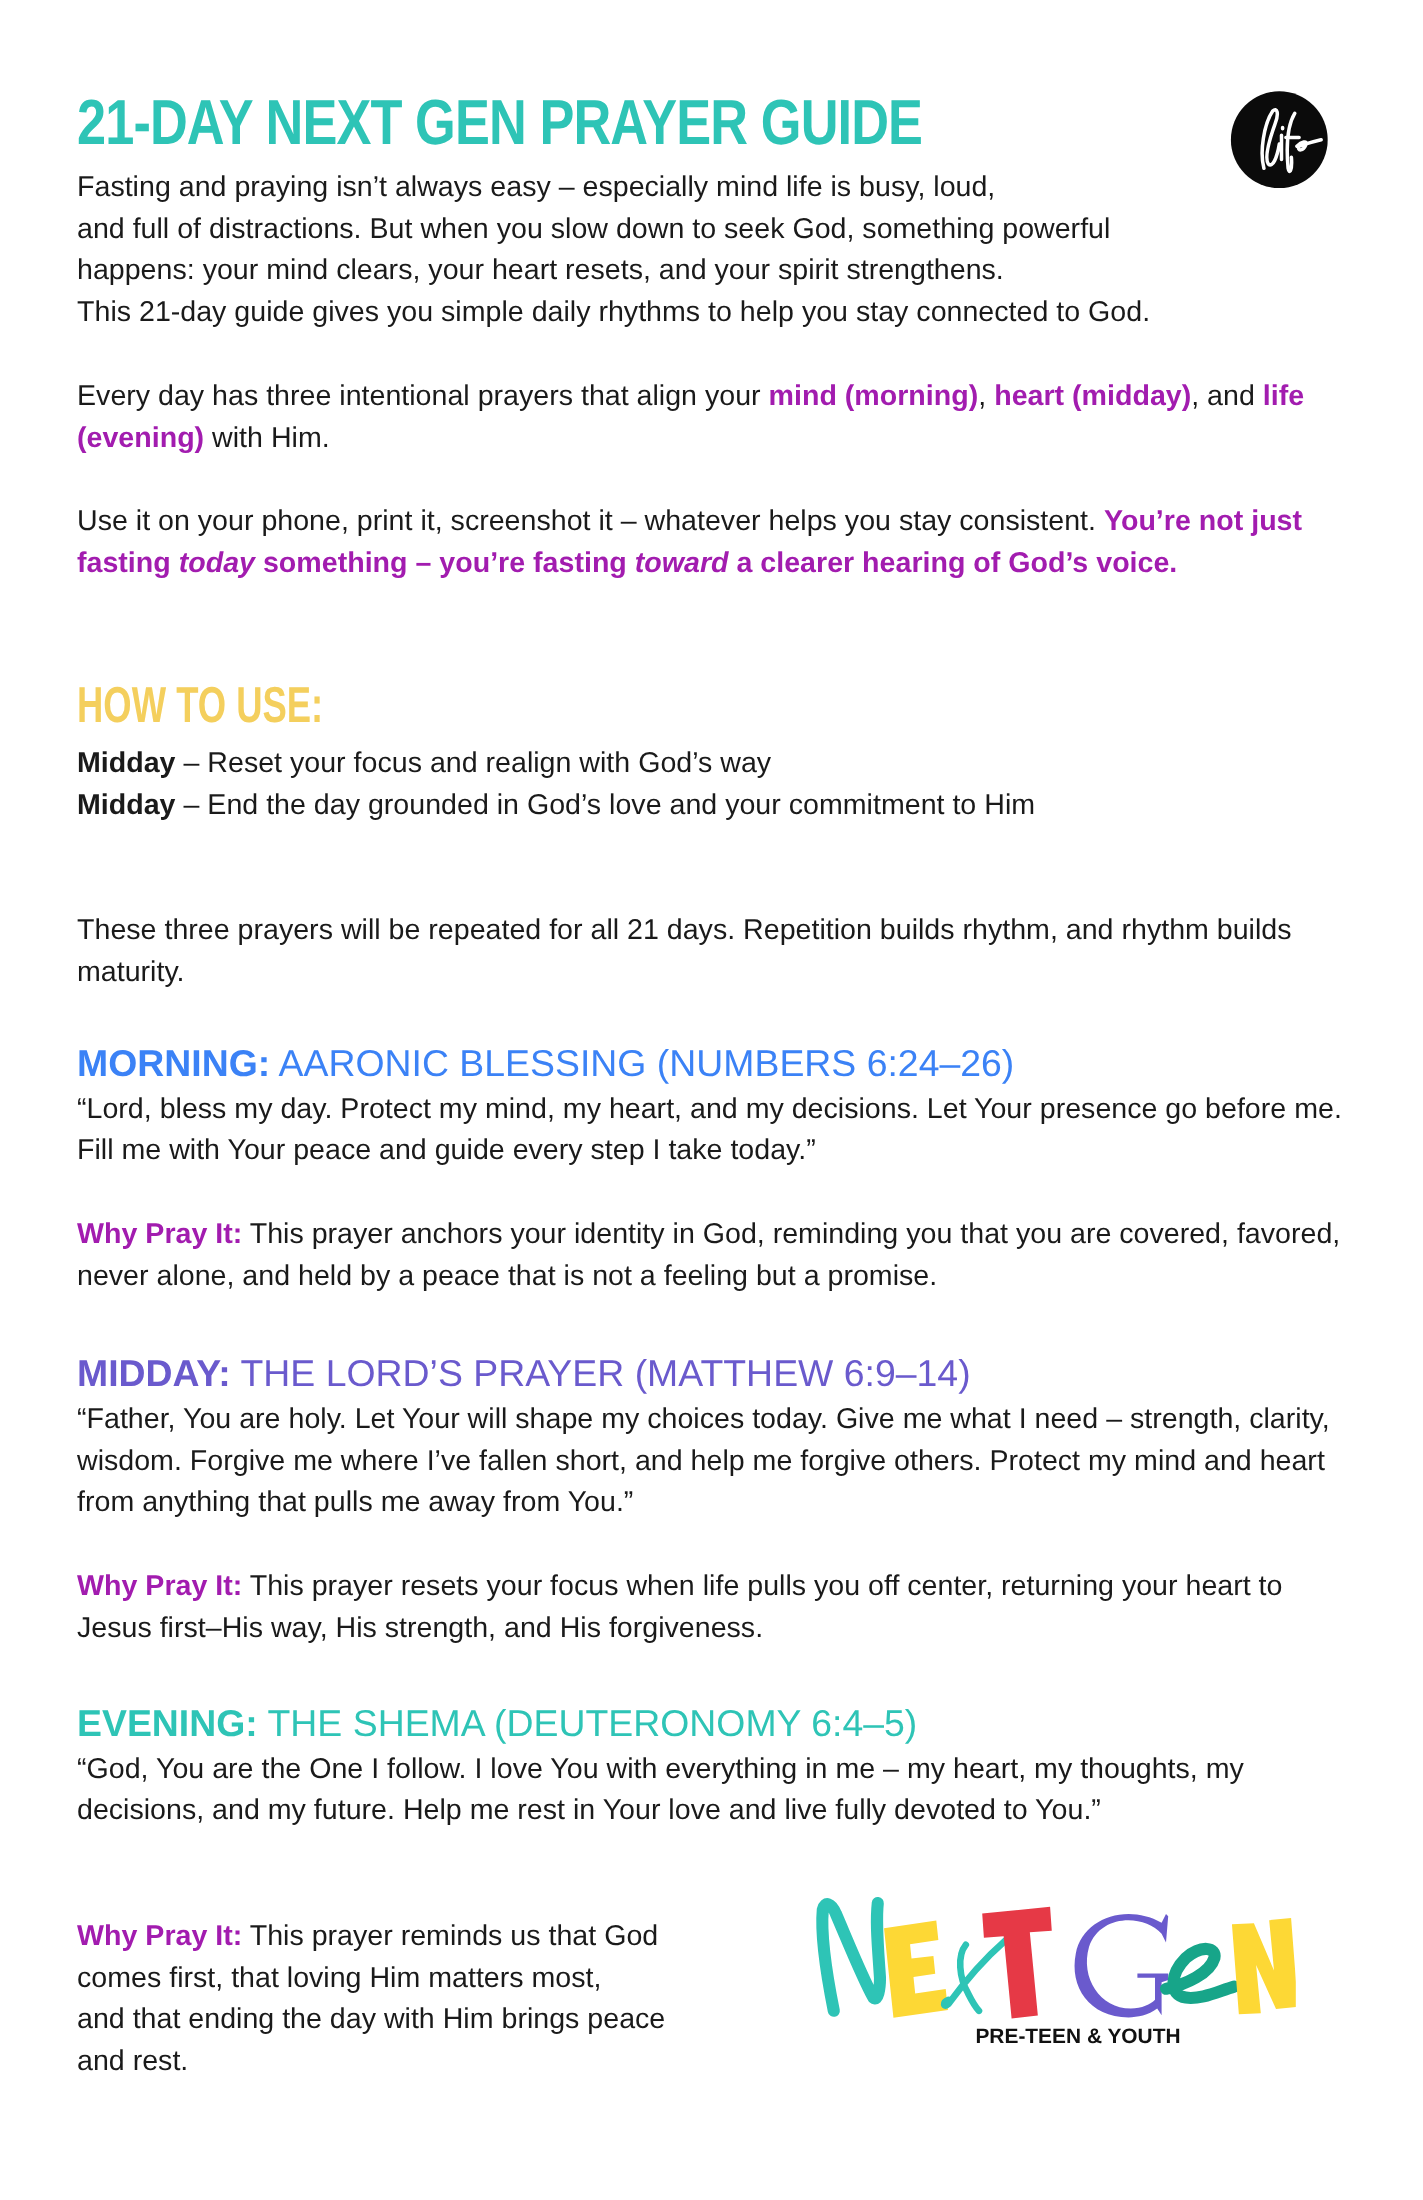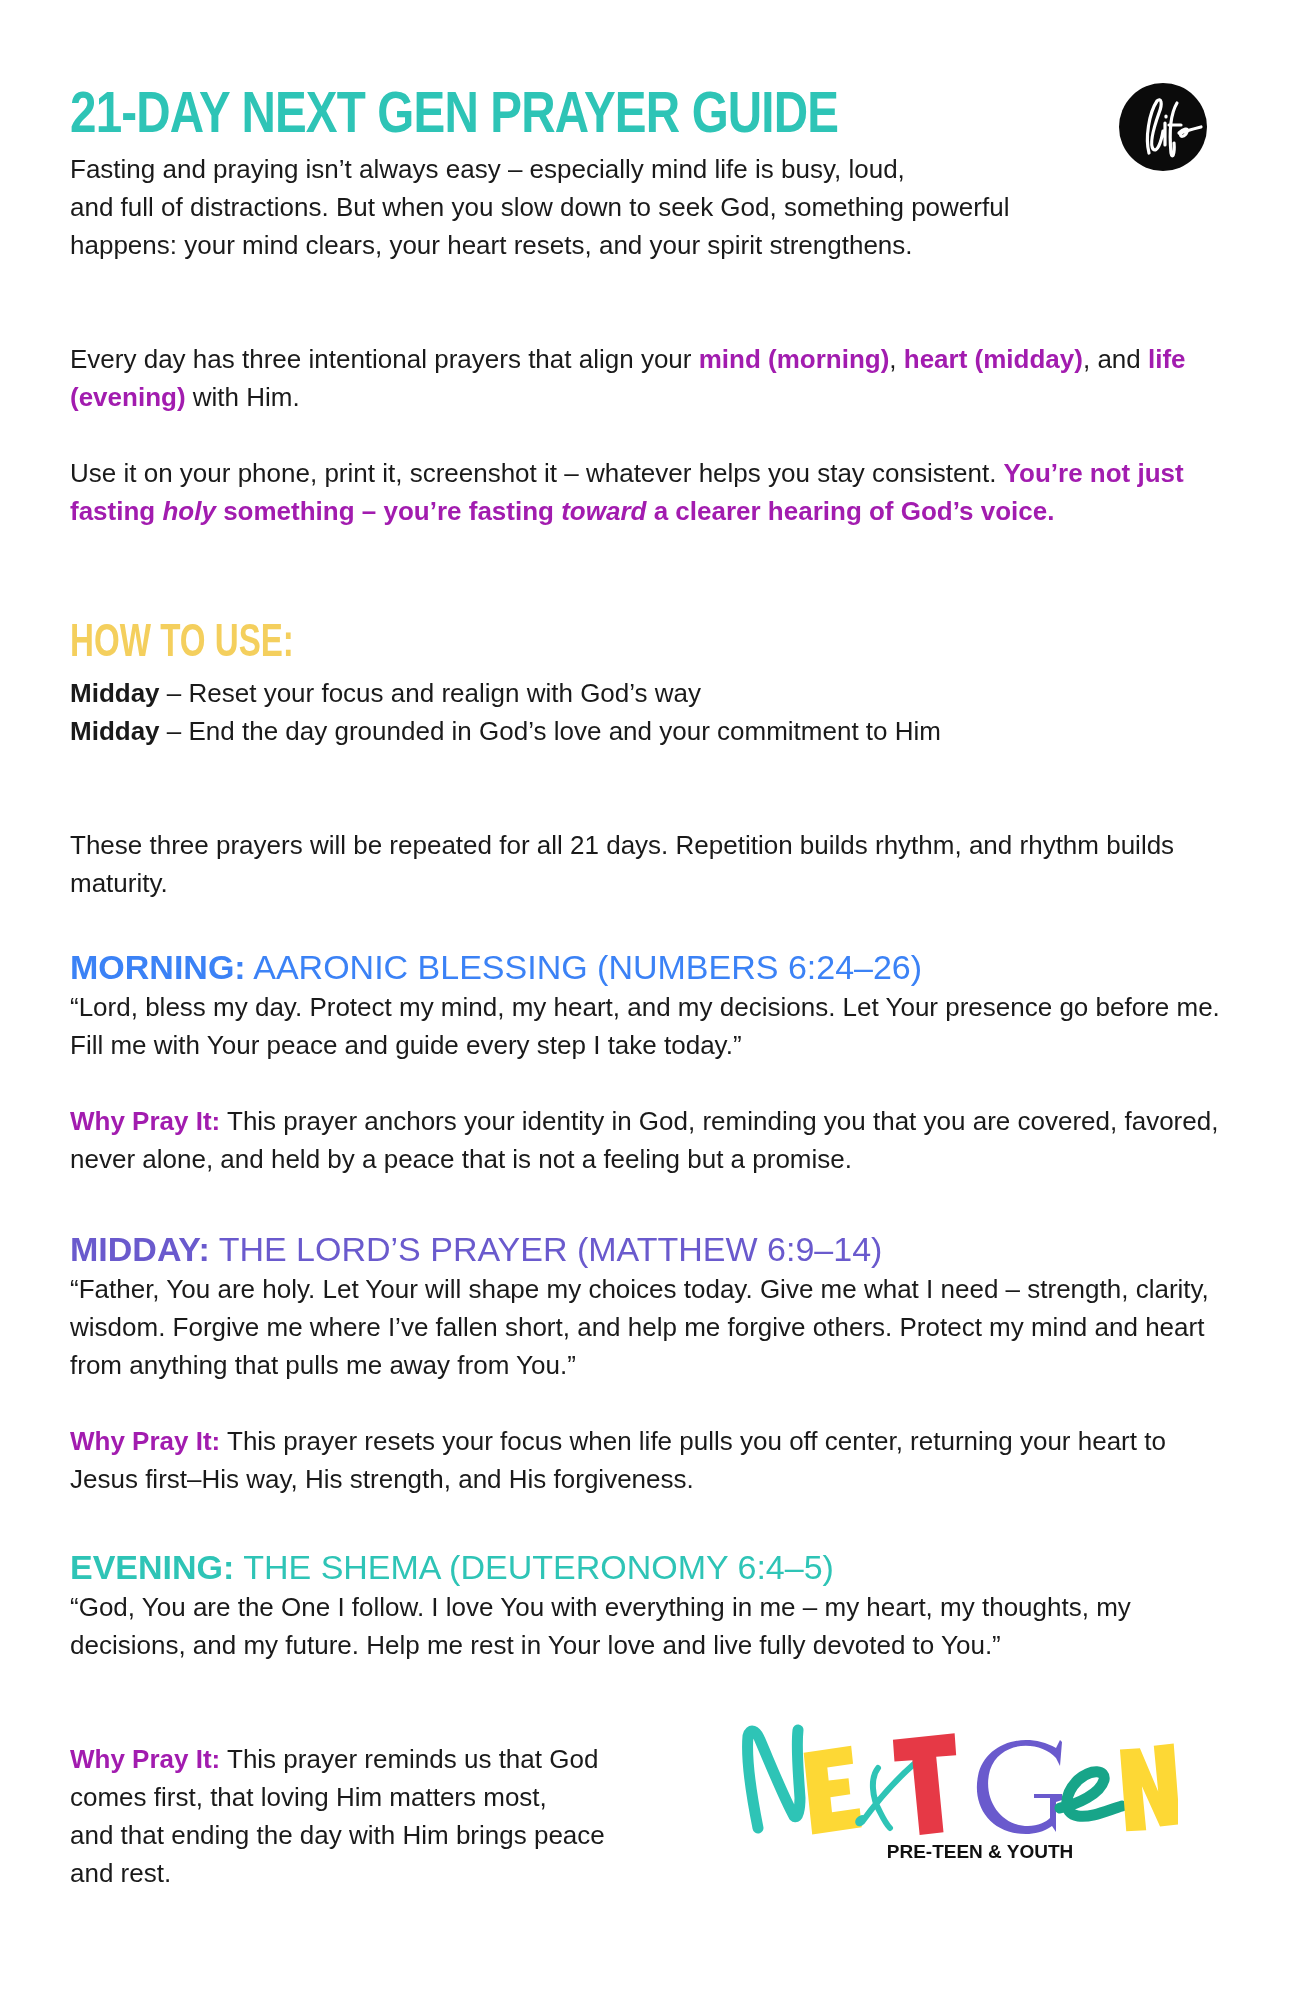--- a/index.html
+++ b/index.html
@@ -142,25 +142,26 @@
   <div class="life-logo">
     <svg viewBox="0 0 88 88" xmlns="http://www.w3.org/2000/svg">
       <path d="M30 70 C 26 55, 30 30, 38 18 C 42 14, 44 20, 40 30 C 35 44, 30 60, 34 66 C 38 70, 42 60, 44 48 M46 40 L 46 62 M47 33 L 47 34 M58 20 C 52 30, 50 48, 52 70 C 53 76, 56 72, 55 60 M50 42 L 62 42 M60 50 C 64 46, 70 44, 68 49 C 66 54, 60 55, 62 50 C 66 48, 74 46, 82 44" fill="none" stroke="#ffffff" stroke-width="3.2" stroke-linecap="round" stroke-linejoin="round"></path>
     </svg>
   </div>
 
   <p class="body-text p-intro">
     <span>Fasting and praying isn’t always easy – especially mind life is busy, loud,</span><br>
     <span>and full of distractions. But when you slow down to seek God, something powerful</span><br>
     <span>happens: your mind clears, your heart resets, and your spirit strengthens.</span><br>
+    <span>This 21-day guide gives you simple daily rhythms to help you stay connected to God.</span>
   </p>
 
   <p class="body-text p-every"><span>Every day has three intentional prayers that align your </span><b>mind (morning)</b><span>, </span><b>heart (midday)</b><span>, and </span><b>life (evening)</b><span> with Him.</span></p>
 
-  <p class="body-text p-use"><span>Use it on your phone, print it, screenshot it – whatever helps you stay consistent. </span><b>You’re not just fasting </b><b><i>holy</i></b><b> something – you’re fasting </b><b><i>toward</i></b><b> a clearer hearing of God’s voice.</b></p>
+  <p class="body-text p-use"><span>Use it on your phone, print it, screenshot it – whatever helps you stay consistent. </span><b>You’re not just fasting </b><b><i>today</i></b><b> something – you’re fasting </b><b><i>toward</i></b><b> a clearer hearing of God’s voice.</b></p>
 
   <h2 class="how-heading">HOW TO USE:</h2>
 
   <ul class="how-list">
     <li><b>Midday</b><span> – Reset your focus and realign with God’s way</span></li>
     <li><b>Midday</b><span> – End the day grounded in God’s love and your commitment to Him</span></li>
   </ul>
 
   <p class="body-text p-repeat">These three prayers will be repeated for all 21 days. Repetition builds rhythm, and rhythm builds maturity.</p>
 

